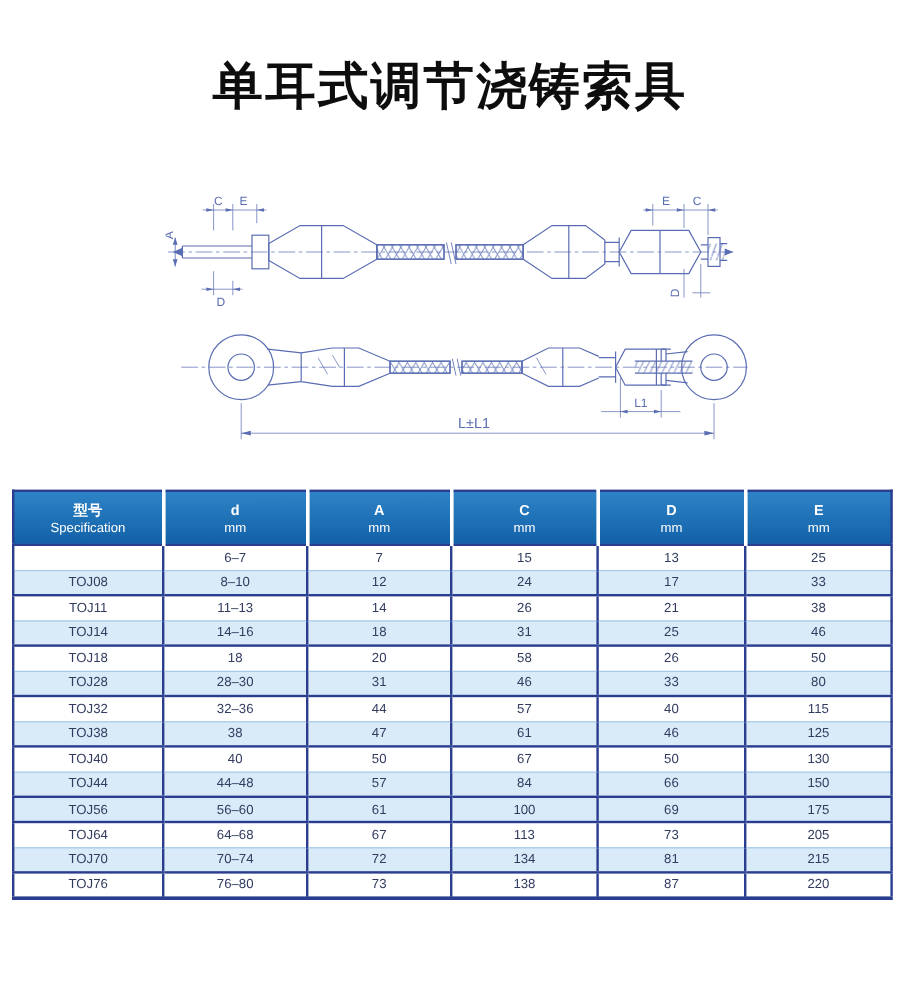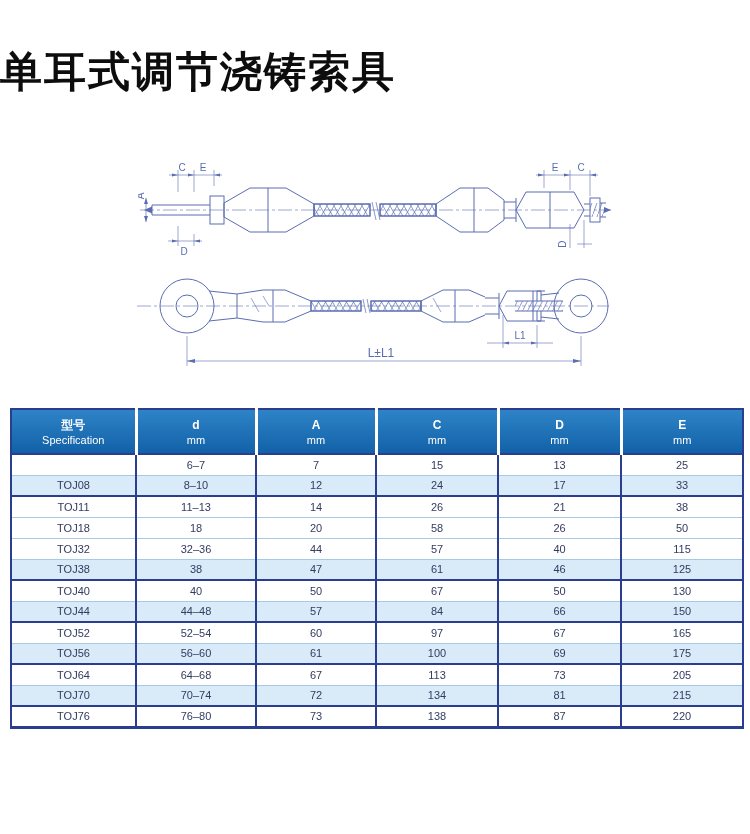--- a/index.html
+++ b/index.html
@@ -7,28 +7,28 @@
     --zebra:#d9eaf9; --row-line:#a6c9e8; --text:#323c5f;
     --drawing:#5a6db2; --title:#0d0d0d;
   }
   *{margin:0;padding:0;box-sizing:border-box;}
   html,body{background:#fff;}
   .page{
     position:relative;width:750px;height:834px;background:#ffffff;
     font-family:"Liberation Sans","DejaVu Sans",sans-serif;overflow:hidden;
   }
   .title{
-    position:absolute;top:44px;left:0;width:750px;text-align:left;
+    position:absolute;top:44px;left:0;width:750px;text-align:center;
     font-size:42px;font-weight:700;color:var(--title);letter-spacing:2px;
   }
   .drawing{position:absolute;color:var(--drawing);}
   .drawing svg{display:block;}
   .drawing text{font-family:"Liberation Sans","DejaVu Sans",sans-serif;font-size:10px;fill:currentColor;}
   #drawing-stud{left:138px;top:158px;}
-  #drawing-eye{left:133px;top:260px;}
+  #drawing-eye{left:147px;top:260px;}
 
   table.spec{
     position:absolute;left:10px;top:408px;width:732px;
     border-collapse:collapse;table-layout:fixed;
     font-size:11px;color:var(--text);
     border:2px solid var(--border);border-bottom:3px solid var(--border);
   }
   table.spec th{
     background:linear-gradient(180deg,var(--header-top),var(--header-bottom));
     color:#fff;height:45px;vertical-align:middle;text-align:center;
@@ -241,28 +241,44 @@
           <td>33</td>
         </tr>
         <tr>
           <td>TOJ11</td>
           <td>11–13</td>
           <td>14</td>
           <td>26</td>
           <td>21</td>
           <td>38</td>
         </tr>
+        <tr class="alt">
+          <td>TOJ14</td>
+          <td>14–16</td>
+          <td>18</td>
+          <td>31</td>
+          <td>25</td>
+          <td>46</td>
+        </tr>
         <tr>
           <td>TOJ18</td>
           <td>18</td>
           <td>20</td>
           <td>58</td>
           <td>26</td>
           <td>50</td>
         </tr>
+        <tr class="alt">
+          <td>TOJ28</td>
+          <td>28–30</td>
+          <td>31</td>
+          <td>46</td>
+          <td>33</td>
+          <td>80</td>
+        </tr>
         <tr>
           <td>TOJ32</td>
           <td>32–36</td>
           <td>44</td>
           <td>57</td>
           <td>40</td>
           <td>115</td>
         </tr>
         <tr class="alt">
           <td>TOJ38</td>
@@ -281,28 +297,20 @@
           <td>130</td>
         </tr>
         <tr class="alt">
           <td>TOJ44</td>
           <td>44–48</td>
           <td>57</td>
           <td>84</td>
           <td>66</td>
           <td>150</td>
         </tr>
-        <tr>
-          <td>TOJ52</td>
-          <td>52–54</td>
-          <td>60</td>
-          <td>97</td>
-          <td>67</td>
-          <td>165</td>
-        </tr>
         <tr class="alt">
           <td>TOJ56</td>
           <td>56–60</td>
           <td>61</td>
           <td>100</td>
           <td>69</td>
           <td>175</td>
         </tr>
         <tr>
           <td>TOJ64</td>

